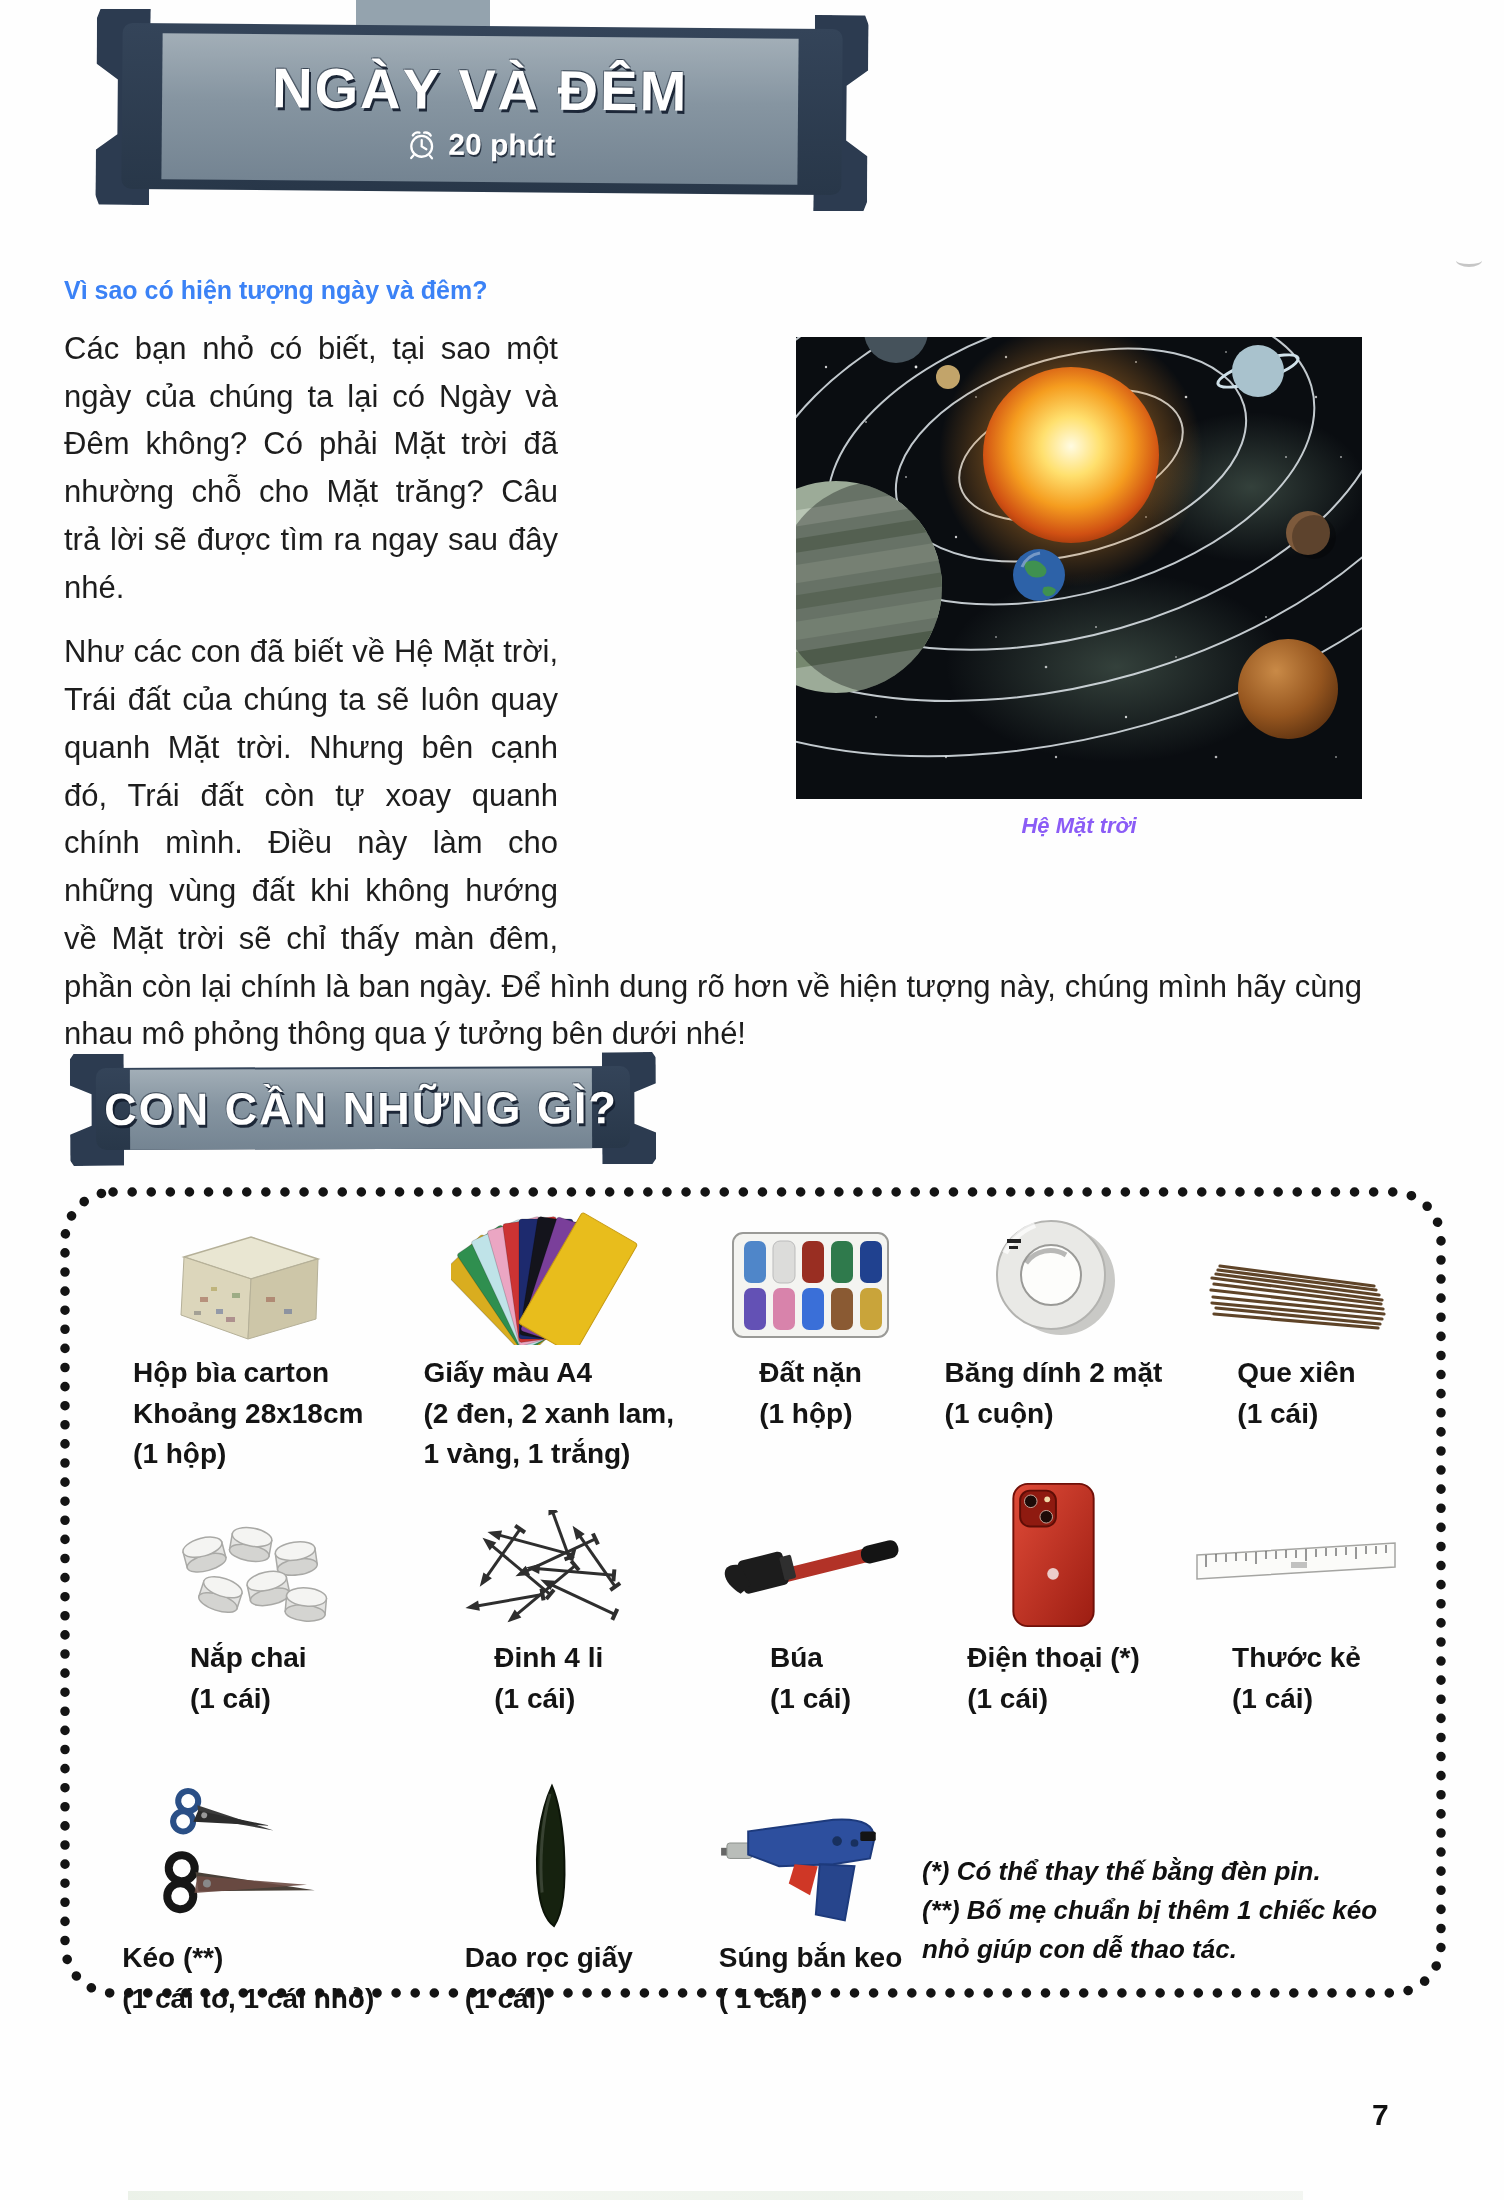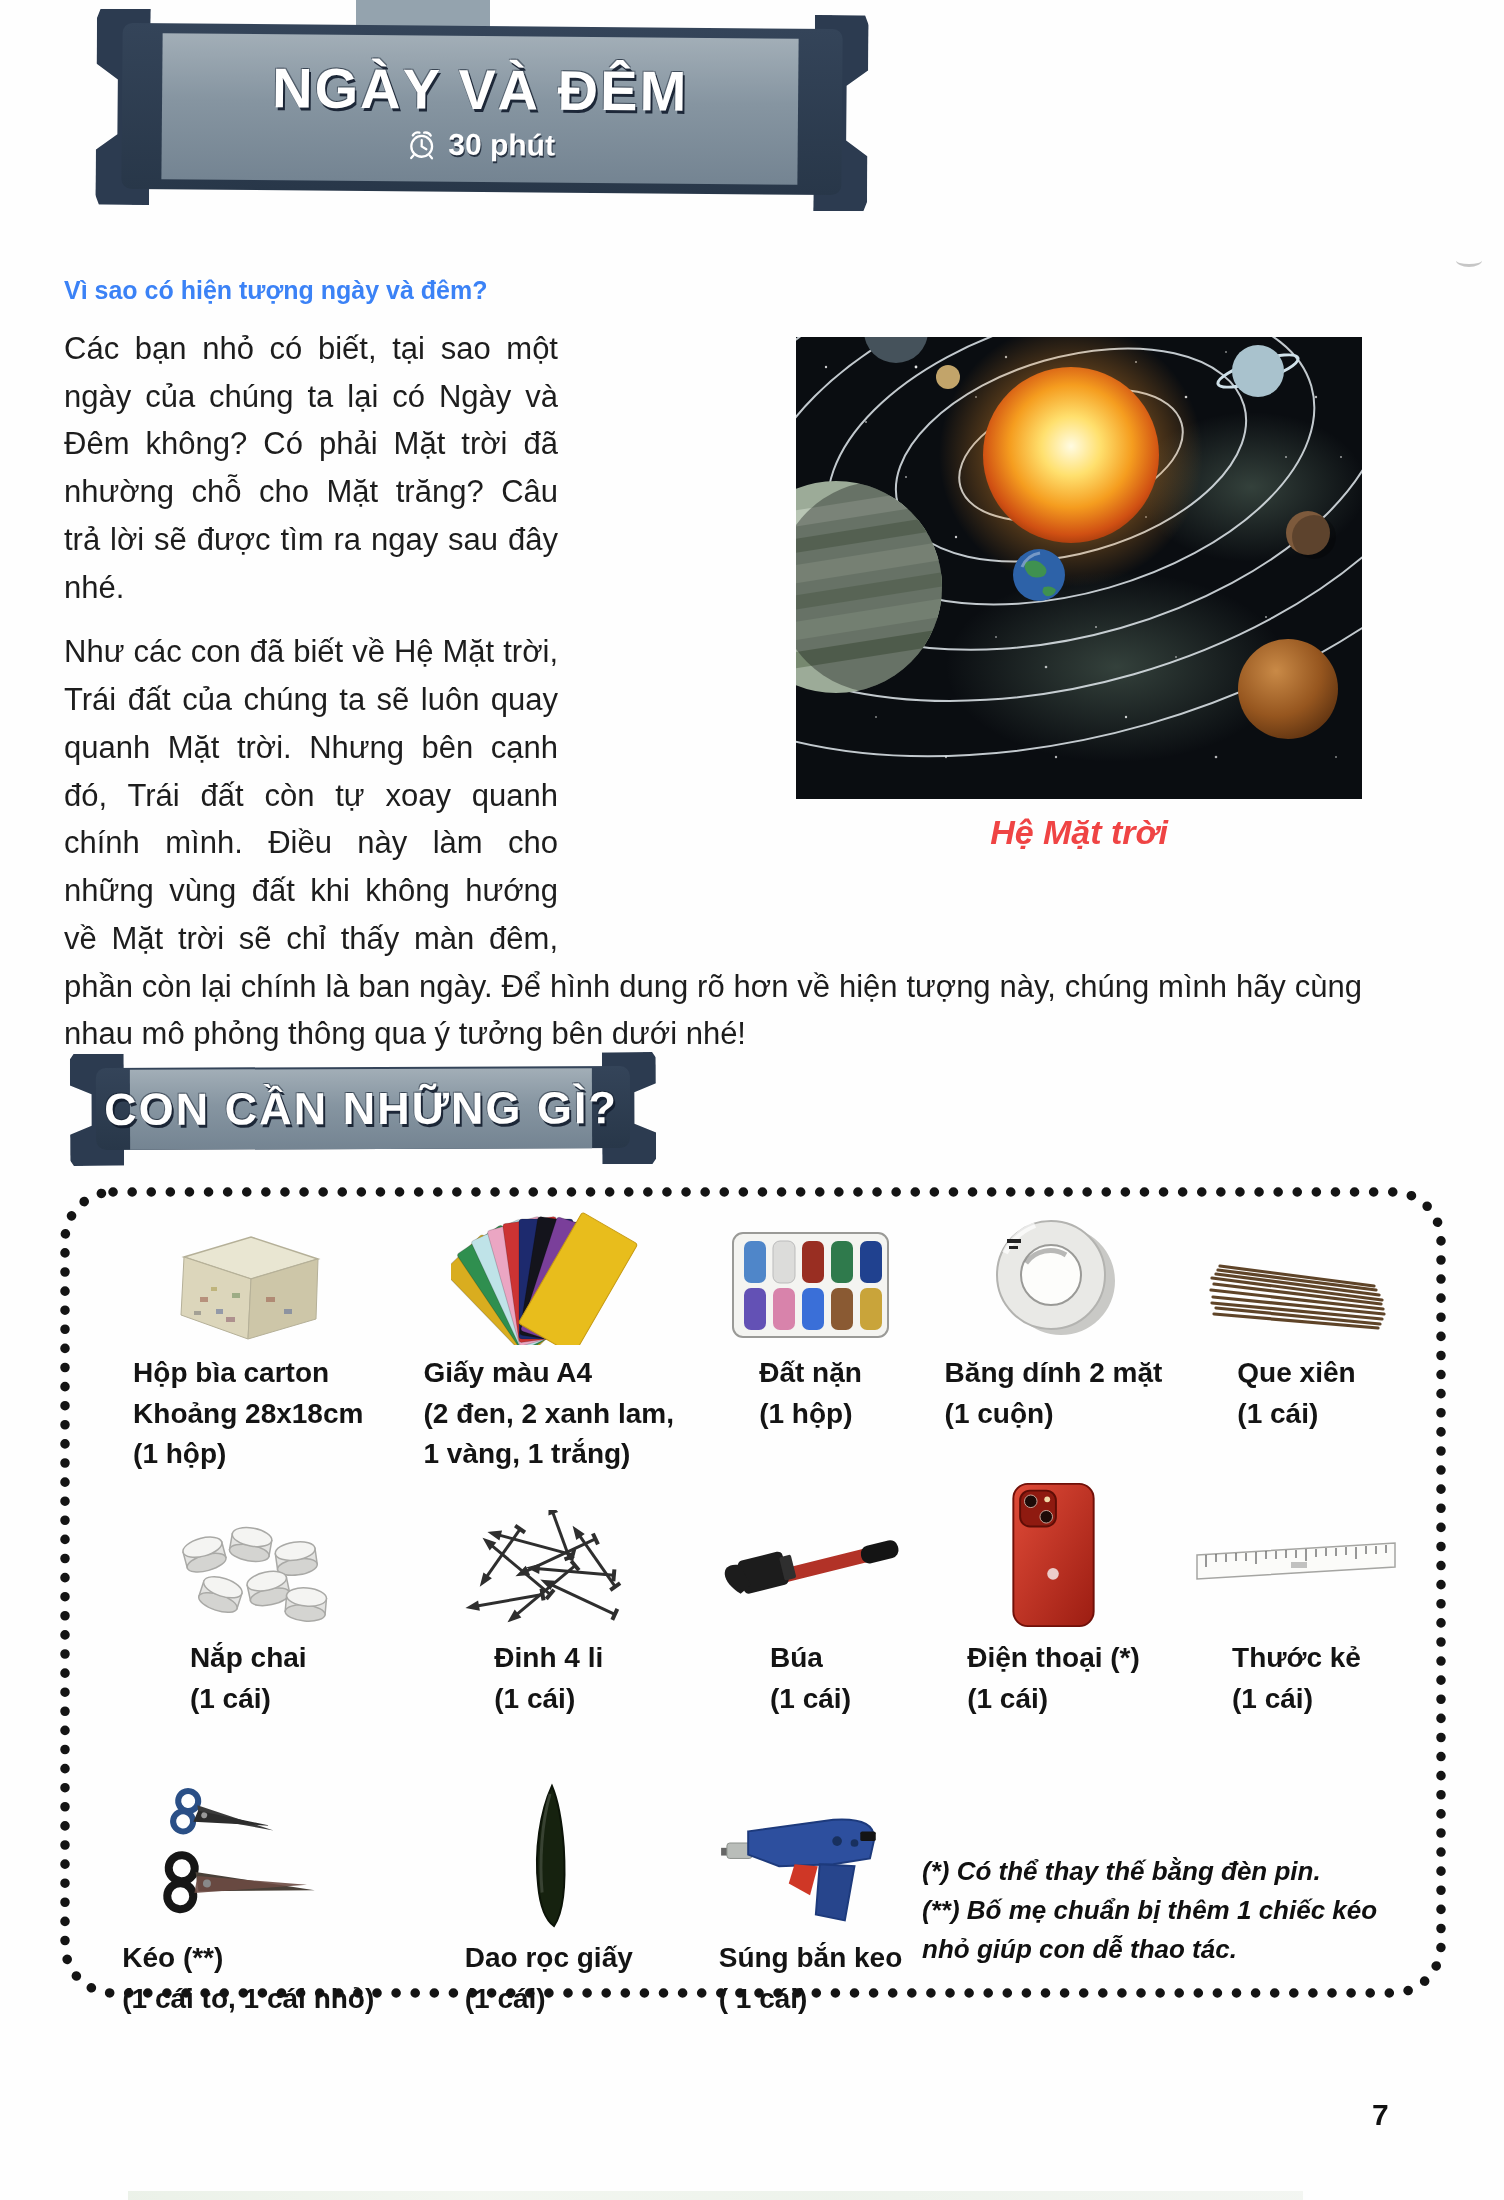--- a/index.html
+++ b/index.html
@@ -33,21 +33,21 @@
   .plank-sub{display:flex; align-items:center; gap:10px; margin-top:6px;
     color:#fff; font-weight:700; font-size:30px;
     text-shadow:1px 2px 0 rgba(18,28,44,.8);}
   .clock-svg{display:block;}
   
   .intro{position:absolute; left:64px; top:276px; width:1298px; z-index:1;}
   .intro h2{margin:0 0 20px 0; font-size:25px; font-weight:700; color:#3b82f6;}
   .solar-fig{float:right; width:566px; margin:12px 0 92px 238px;}
   .solar-img{width:566px; height:462px;}
   .solar-img svg{display:block;}
-  .solar-fig figcaption{margin-top:14px; text-align:center; font-style:italic; font-weight:600; font-size:34px; color:#ef4444;}
+  .solar-fig figcaption{margin-top:14px; text-align:center; font-style:italic; font-weight:600; font-size:22px; color:#8b5cf6;}
   .body-text{margin:0 0 17px 0; font-size:31px; line-height:1.54; text-align:justify; color:#1d1d1d;}
   
   .materials-box{position:absolute; left:58px; top:1185px; width:1390px; height:815px; z-index:1;}
   .dots{position:absolute; inset:0;}
   .mgrid{position:absolute; left:40px; right:40px; top:14px; bottom:12px;
     display:grid; grid-template-columns:1.28fr 1.28fr .95fr 1.12fr .95fr; grid-template-rows:285px 300px auto;}
   .cell{display:flex; flex-direction:column; align-items:center;}
   .art{height:146px; display:flex; align-items:flex-end; justify-content:center; margin-bottom:8px;}
   .mlabel{text-align:left; font-weight:700; font-size:28px; line-height:1.45; color:#141414;}
   .fnotes{grid-column:4 / 6; grid-row:3; padding-top:68px; padding-right:24px;}
@@ -76,21 +76,21 @@
         <svg class="clock-svg" width="34" height="34" viewBox="0 0 36 36">
           <g fill="none" stroke="#ffffff" stroke-width="2.4" stroke-linecap="round">
             <circle cx="18" cy="20" r="11"></circle>
             <path d="M18 13.5 V 20 L 23 23"></path>
             <path d="M8.5 8.5 A 6.5 6.5 0 0 1 15.5 5.5"></path>
             <path d="M27.5 8.5 A 6.5 6.5 0 0 0 20.5 5.5"></path>
             <path d="M9.5 29.5 L 7 32.5"></path>
             <path d="M26.5 29.5 L 29 32.5"></path>
           </g>
         </svg>
-        <span>30 phút</span>
+        <span>20 phút</span>
       </div>
     </div>
   </div>
 
   <section class="intro">
     <h2>Vì sao có hiện tượng ngày và đêm?</h2>
 
     <figure class="solar-fig" style="margin-right:0">
       <div class="solar-img">
         <svg width="566" height="462" viewBox="0 0 566 462">

